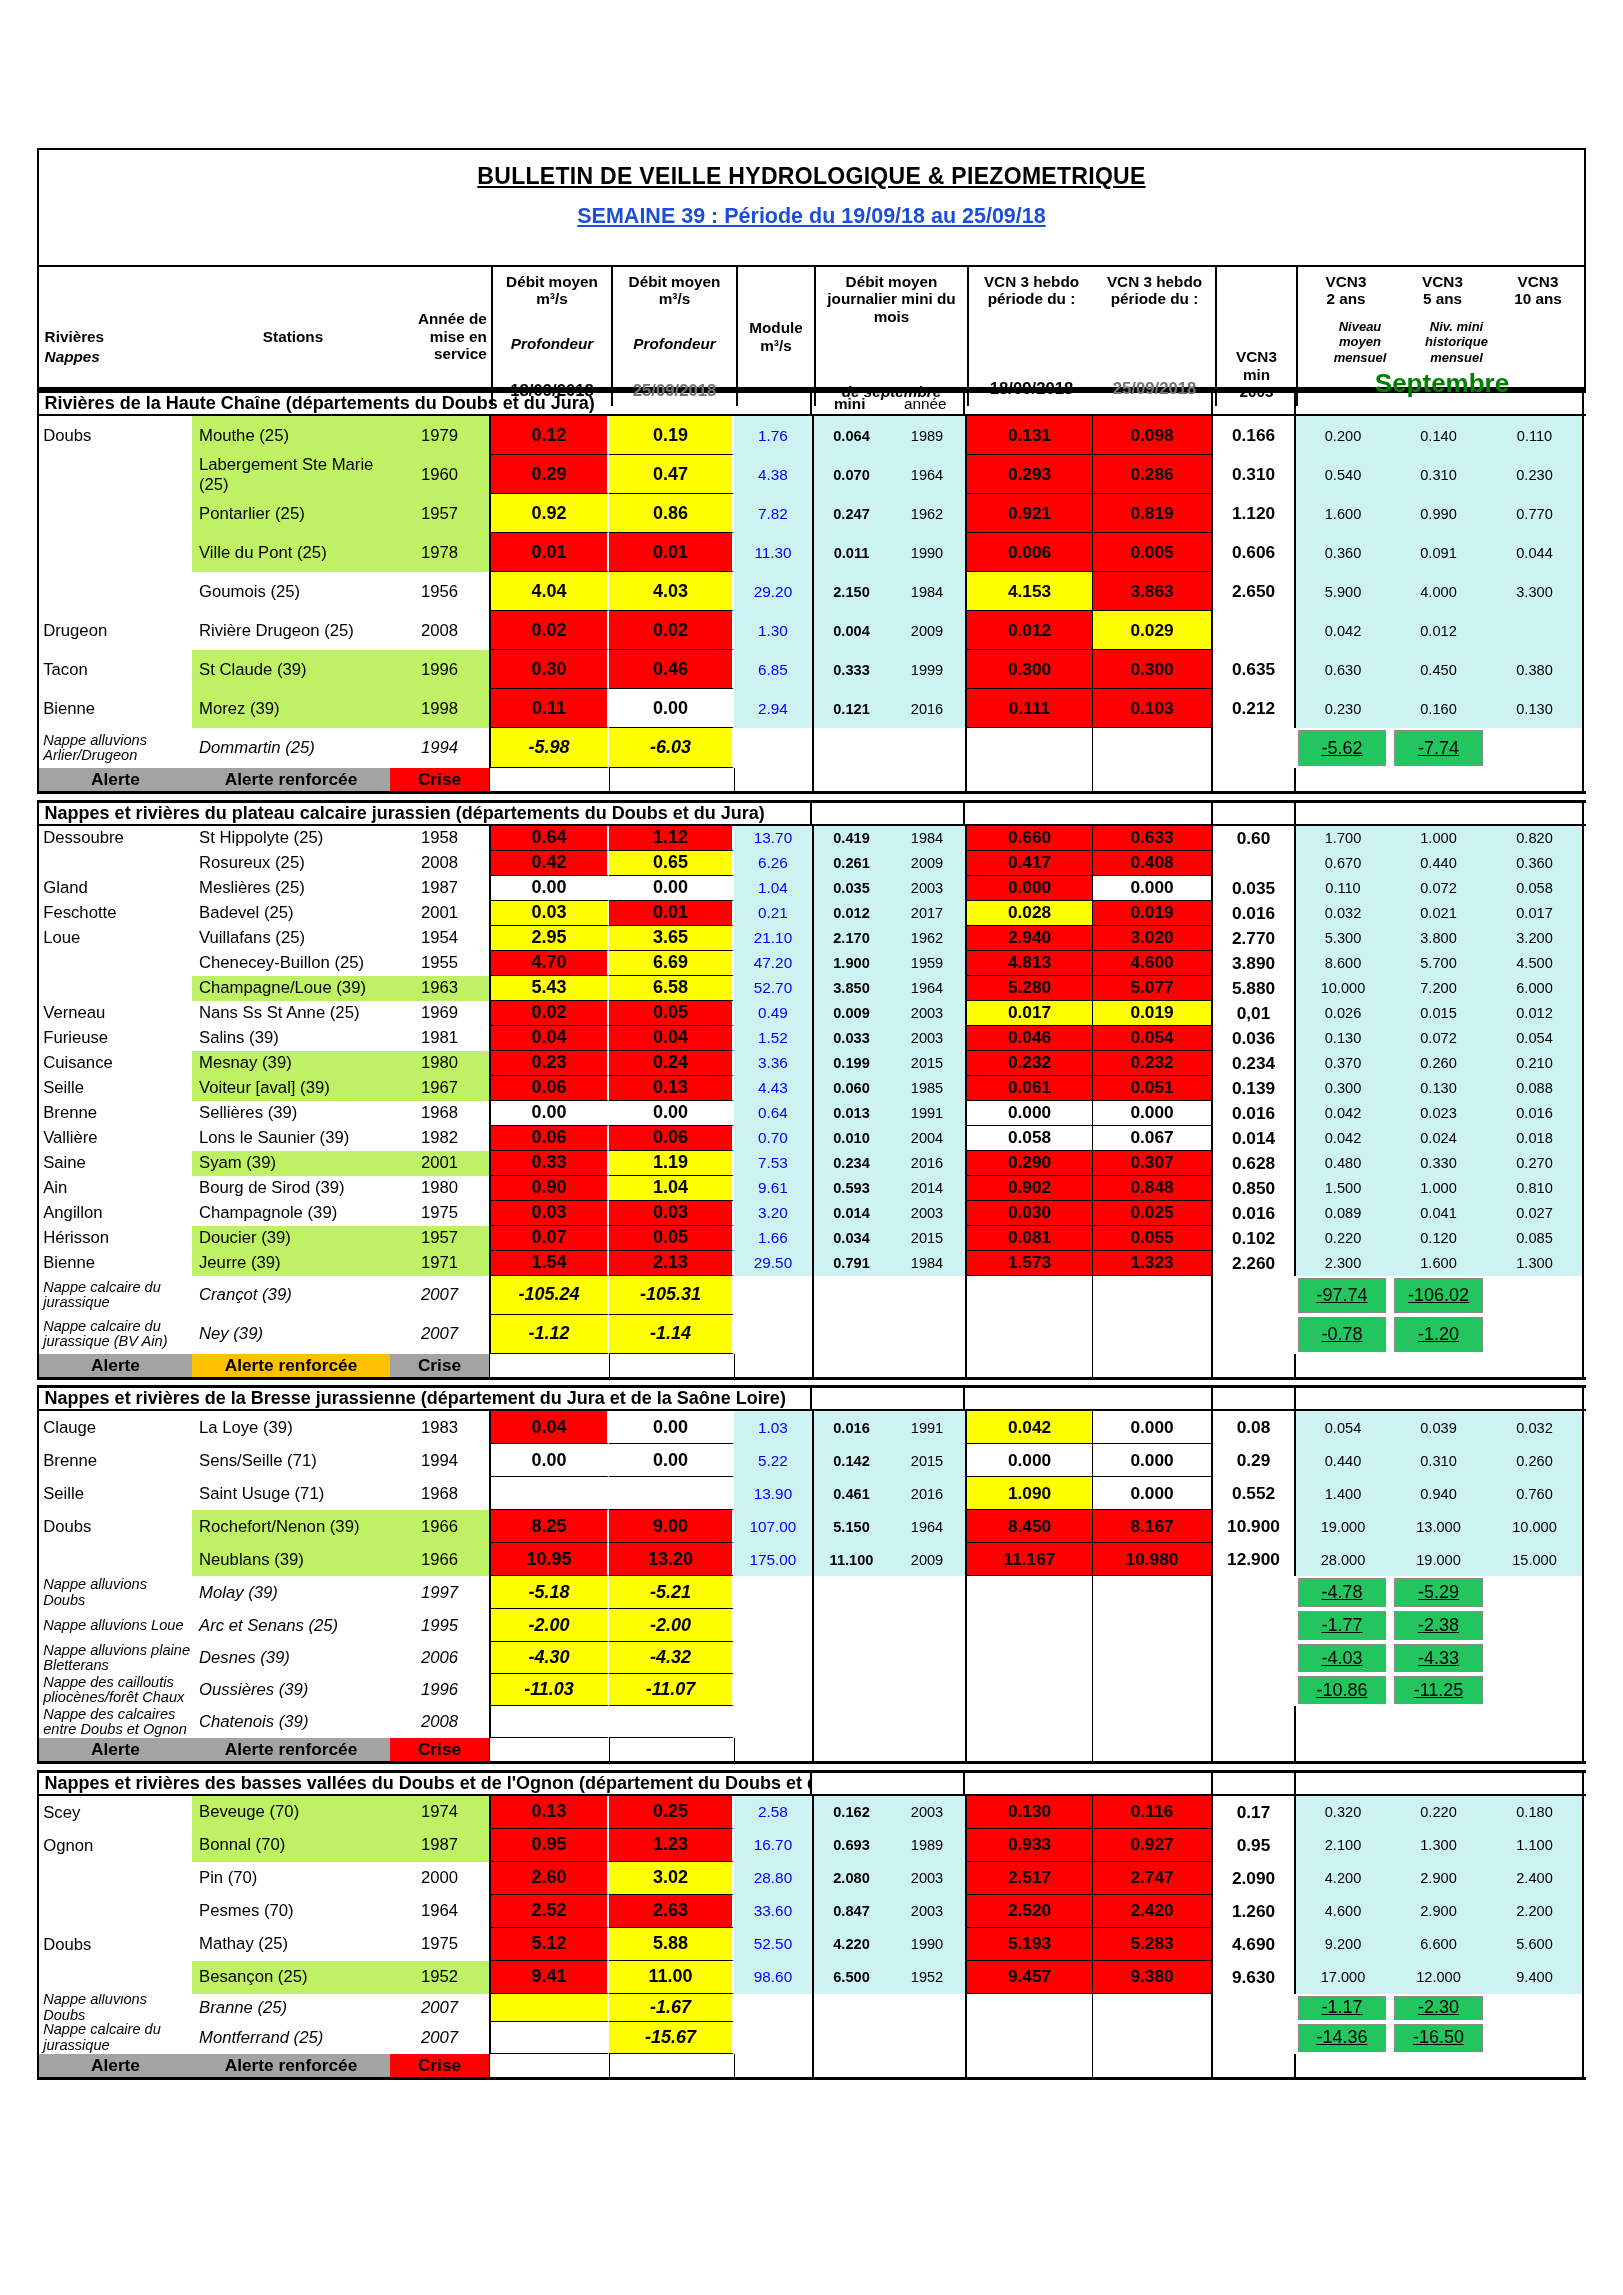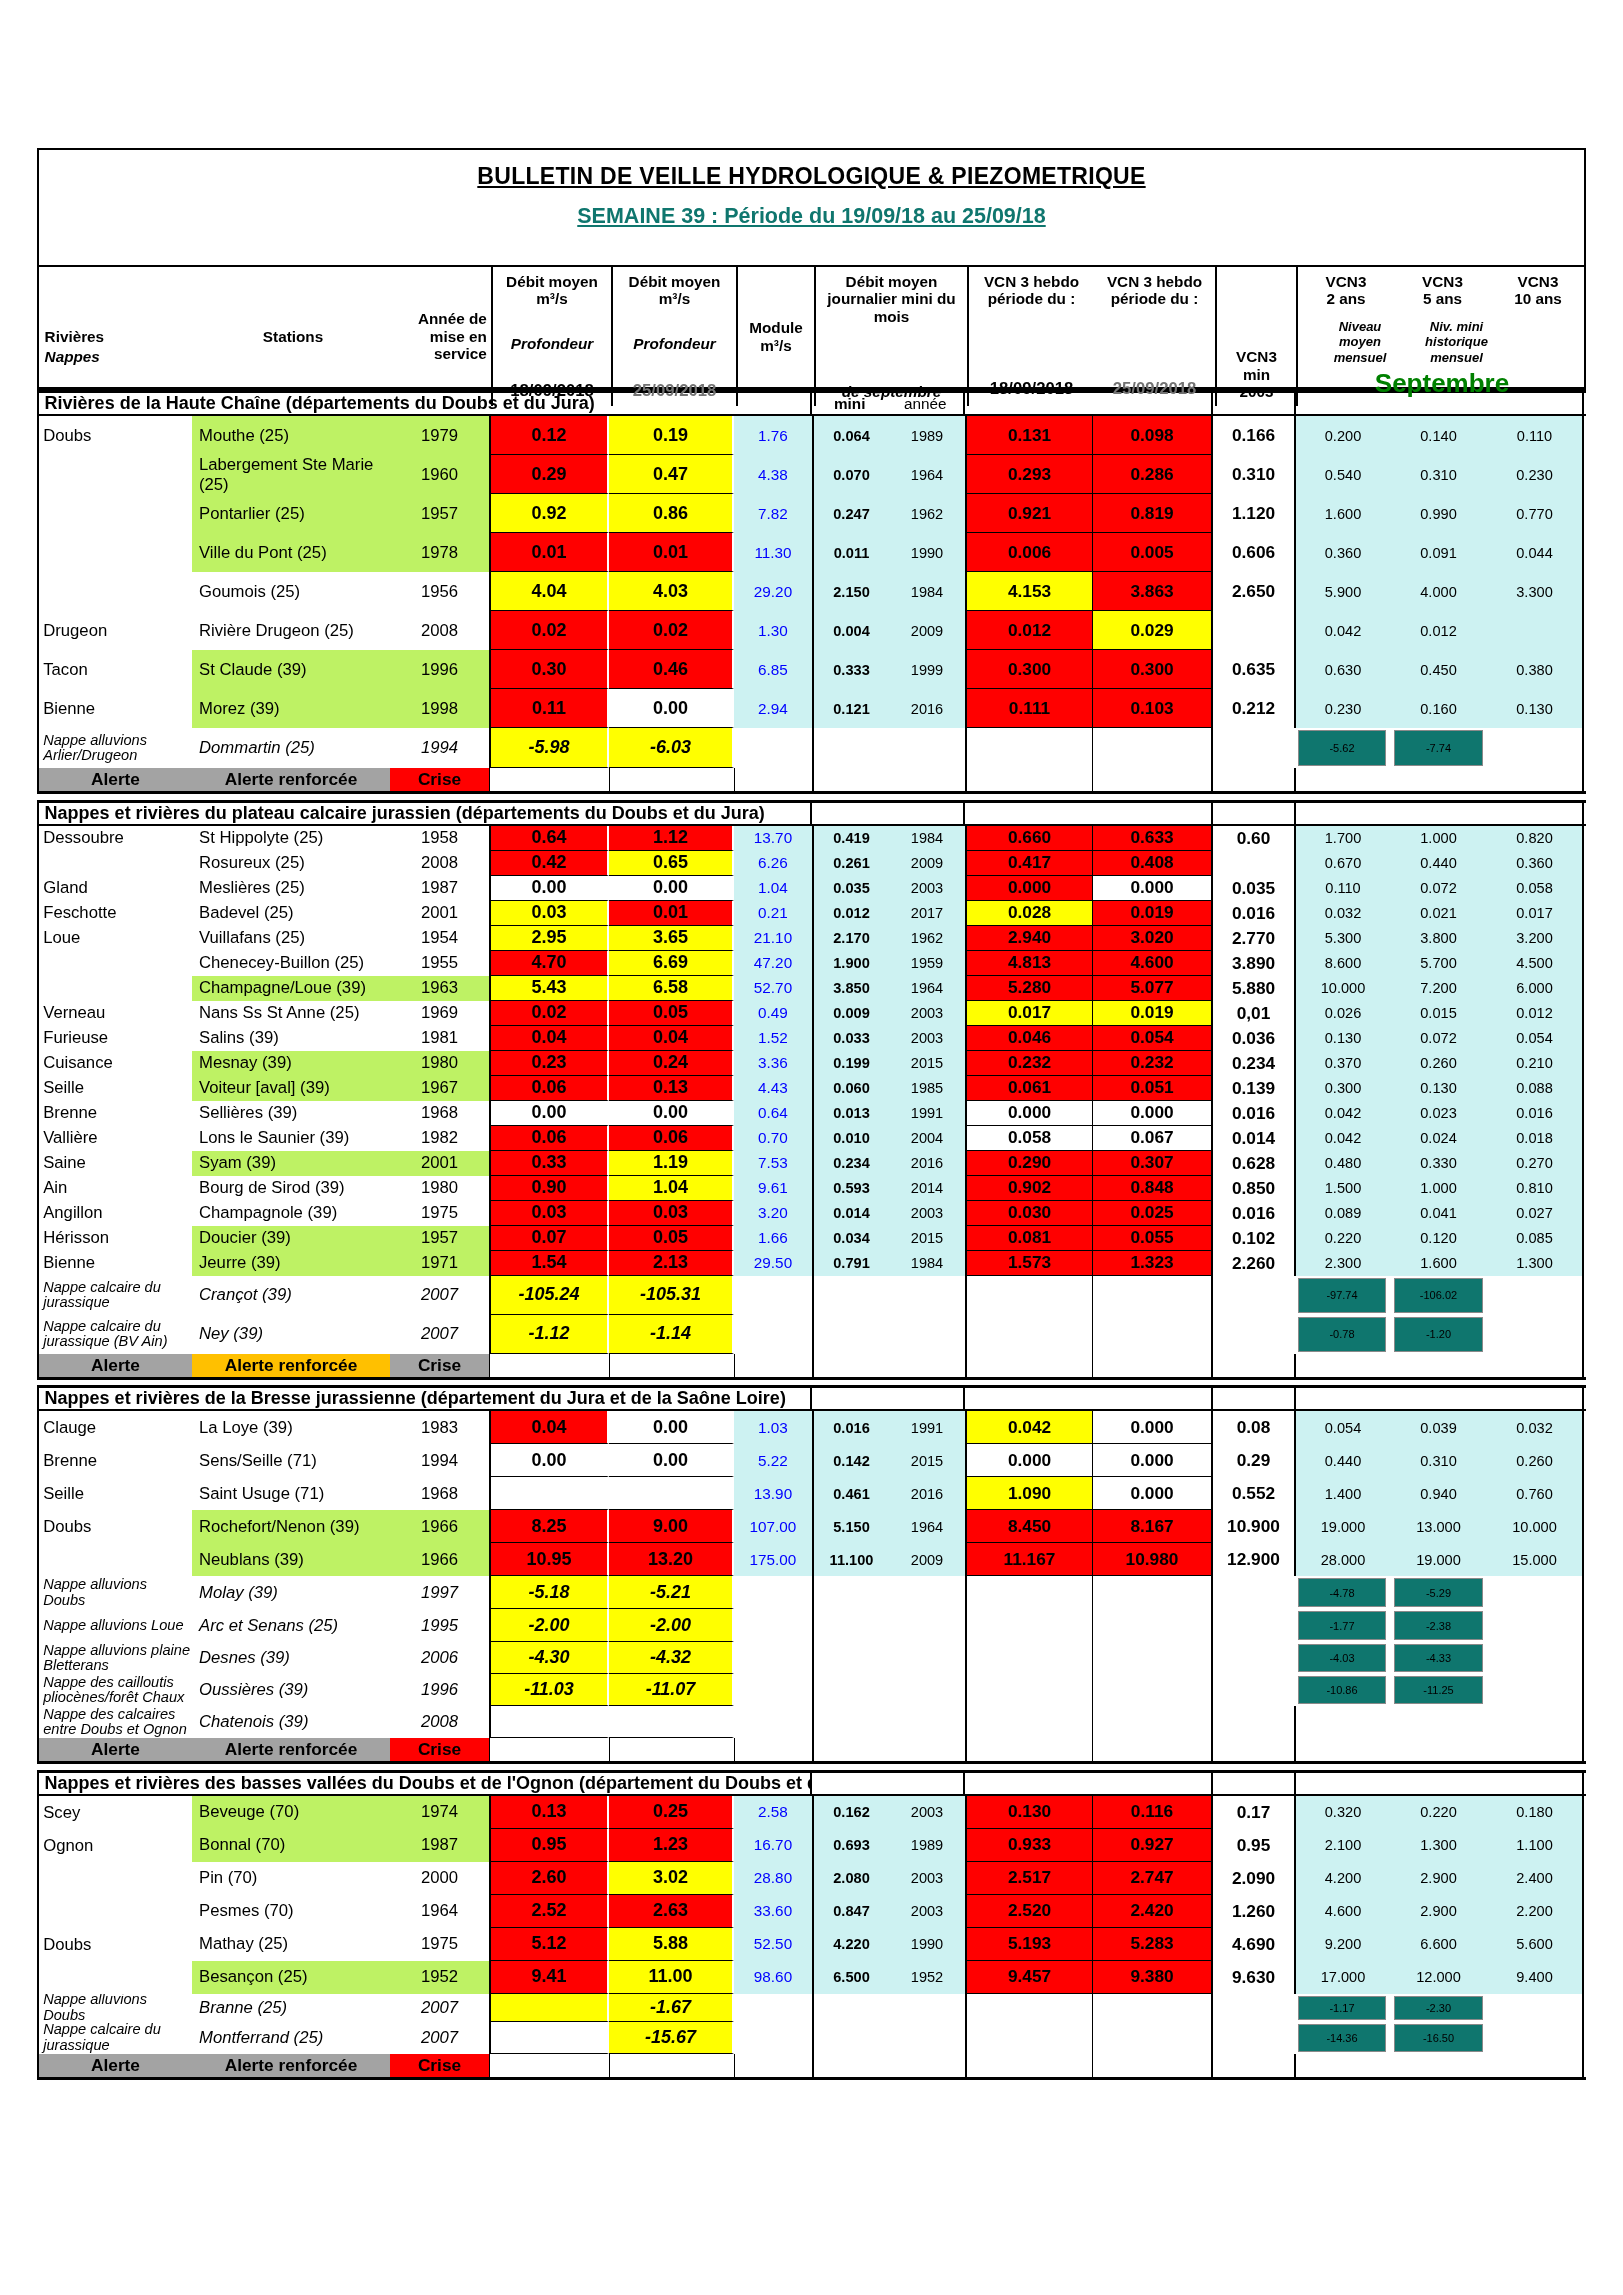--- a/index.html
+++ b/index.html
@@ -1,21 +1,21 @@
 <!DOCTYPE html>
 <html style="font-size:11px"><head>
 <meta charset="utf-8">
 <style>
   html,body{margin:0;padding:0;background:#ffffff;}
   .page{position:relative;width:1623px;height:2295px;background:#ffffff;font-family:"Liberation Sans",sans-serif;color:#000;}
   .frame{position:absolute;left:37px;top:148px;width:1549px;}
   
   .titlebox{box-sizing:border-box;border:2.8px solid #000;height:119px;text-align:center;padding-top:12.5px;}
   .t1{font-size:23px;font-weight:bold;text-decoration:underline;letter-spacing:0.3px;}
-  .t2{margin-top:14px;font-size:21.5px;font-weight:bold;color:#0f766e;text-decoration:underline;}
+  .t2{margin-top:14px;font-size:21.5px;font-weight:bold;color:#1d4ed8;text-decoration:underline;}
   
   .grid{display:grid;grid-template-columns:155px 198px 99px 120px 125px 78px 77px 76px 127px 121px 81px 96px 97px 97px;box-sizing:border-box;}
   .grid *{box-sizing:border-box;}
   .c{display:flex;align-items:center;justify-content:center;overflow:hidden;border:0 solid #000;}
   
   .header{border-left:2.8px solid #000;border-right:2.8px solid #000;border-bottom:3.5px solid #000;height:123px;}
   .hc{display:flex;flex-direction:column;align-items:center;padding:5.6px 1.4px 5.6px 1.4px;}
   .hlbl{font-size:15.3px;font-weight:bold;text-align:center;line-height:1.15;}
   .hdate{font-size:16.7px;font-weight:bold;}
   .blue{color:#737373;}
@@ -55,21 +55,21 @@
   .cell-module{font-size:15.3px;color:#0000ff;}
   .cell-mini{font-size:14.6px;font-weight:bold;border-left:2.8px solid #000;}
   .cell-manee{font-size:14.6px;}
   .cell-v1{font-size:17.3px;font-weight:bold;border-left:2.8px solid #000;border-bottom:1.4px solid #000;}
   .cell-v2{font-size:17.3px;font-weight:bold;border-left:1.4px solid #000;border-right:2.8px solid #000;border-bottom:1.4px solid #000;}
   .row.nappe .cell-v1,.row.nappe .cell-v2{border-bottom:0;}
   .cell-vmin{font-size:17.3px;font-weight:bold;}
   .cell-n{font-size:14.6px;}
   .nhl{border-left:2.8px solid #000;}
   .nhr{border-right:2.8px solid #000;}
-  .gauge{font-size:11px;background:#0f766e;border:1.4px solid #8a8a8a;margin:2.1px 4.2px;align-self:stretch;}
+  .gauge{font-size:18px;background:#22c55e;border:1.4px solid #8a8a8a;margin:2.1px 4.2px;align-self:stretch;text-decoration:underline;}
   
   .bg-red{background:#ff0000;}
   .bg-yellow{background:#ffff00;}
   .bg-purple{background:#bef264;}
   .bg-cyan{background:#cdf2f2;}
   .bg-gray{background:#a3a3a3;}
   .bg-orange{background:#ffc000;}
   
   .footer-row{height:26px;border-bottom:3.5px solid #000;}
   .fl{font-size:17.3px;font-weight:bold;}

